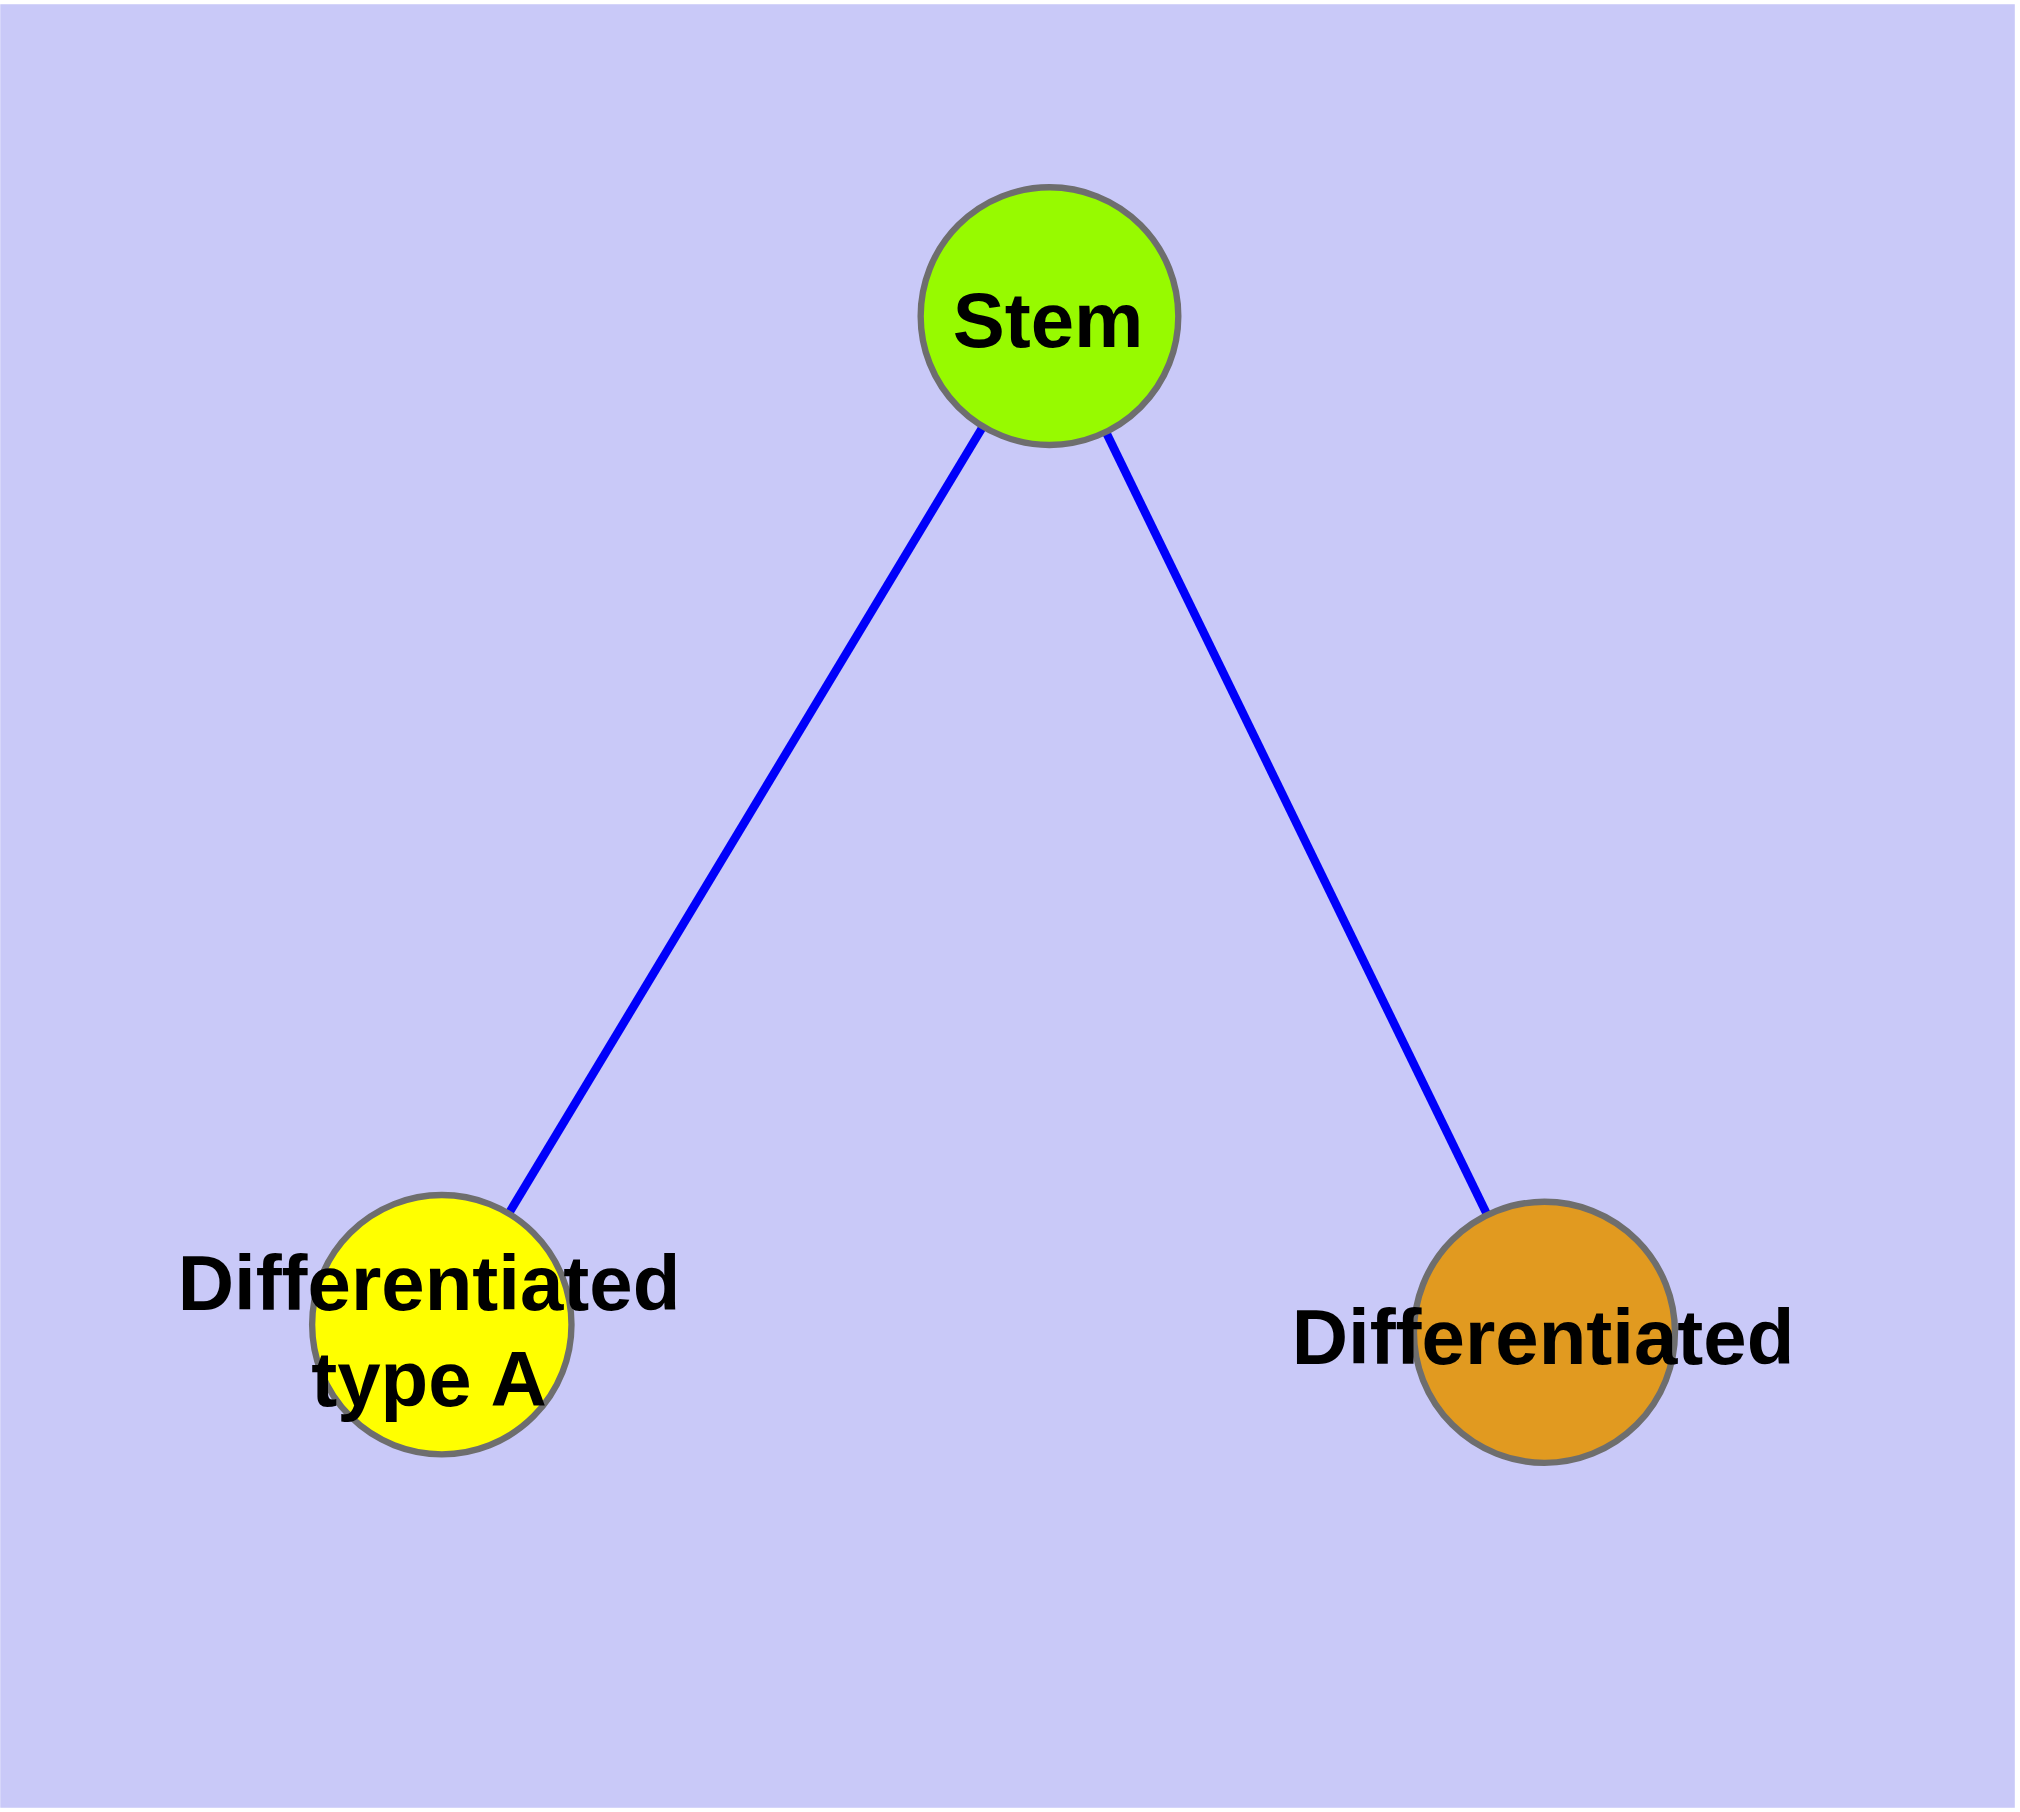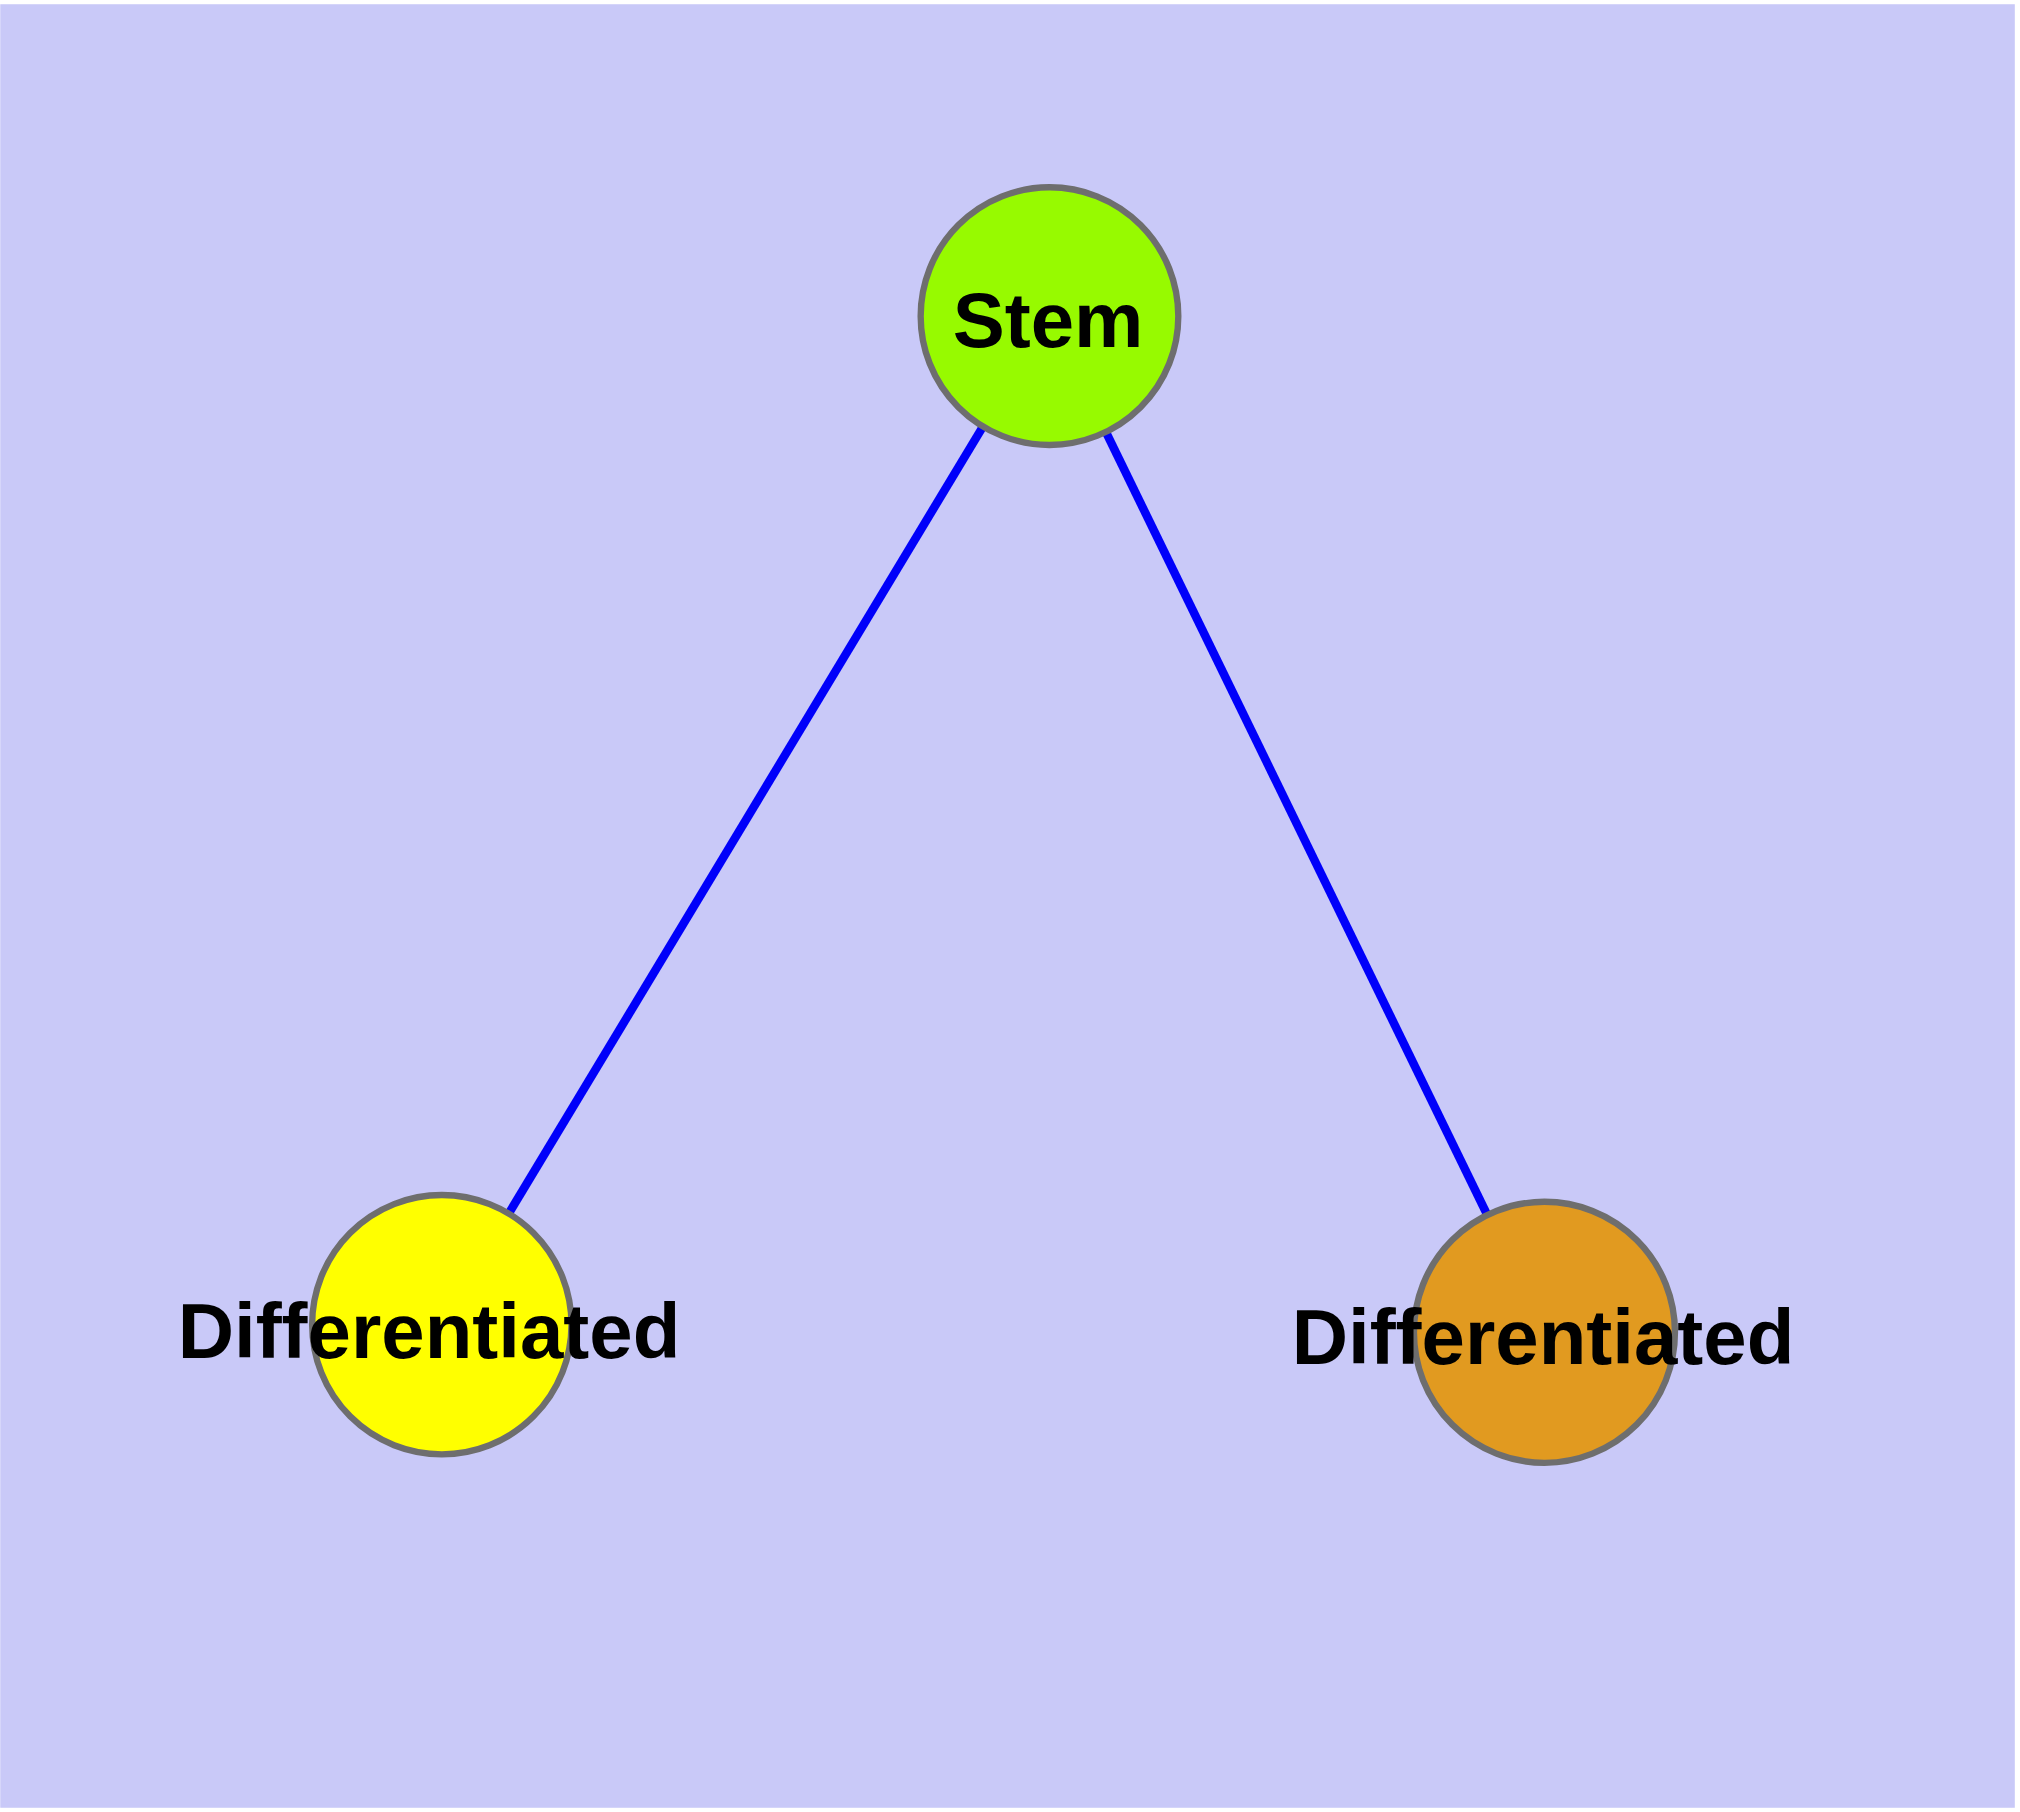--- a/index.html
+++ b/index.html
@@ -53,20 +53,21 @@
     <circle cx="521" cy="1563" r="153" stroke="#6E6E6E" stroke-width="7.5" fill="#FFFF00"></circle>
     <circle cx="1822" cy="1572" r="154" stroke="#6E6E6E" stroke-width="7.5" fill="#E19A20"></circle>
   </svg>
 
   <div class="node-label" style="left:1048px; top:320px;">
     <span class="line">Stem</span>
   </div>
 
   <div class="node-label" style="left:429px; top:1331px;">
     <span class="line">Differentiated</span>
+    <span class="line">type A</span>
   </div>
 
   <div class="node-label" style="left:1543px; top:1337px;">
     <span class="line">Differentiated</span>
   </div>
 
 </div>
 
 
 </body></html>

